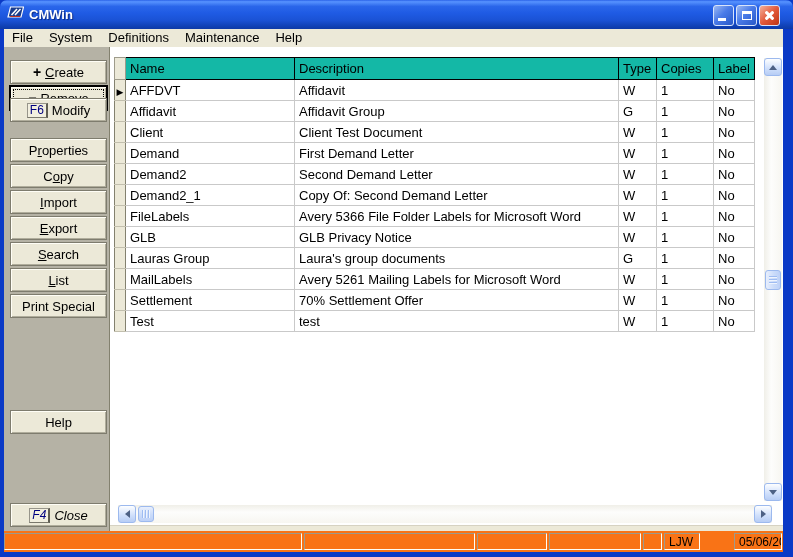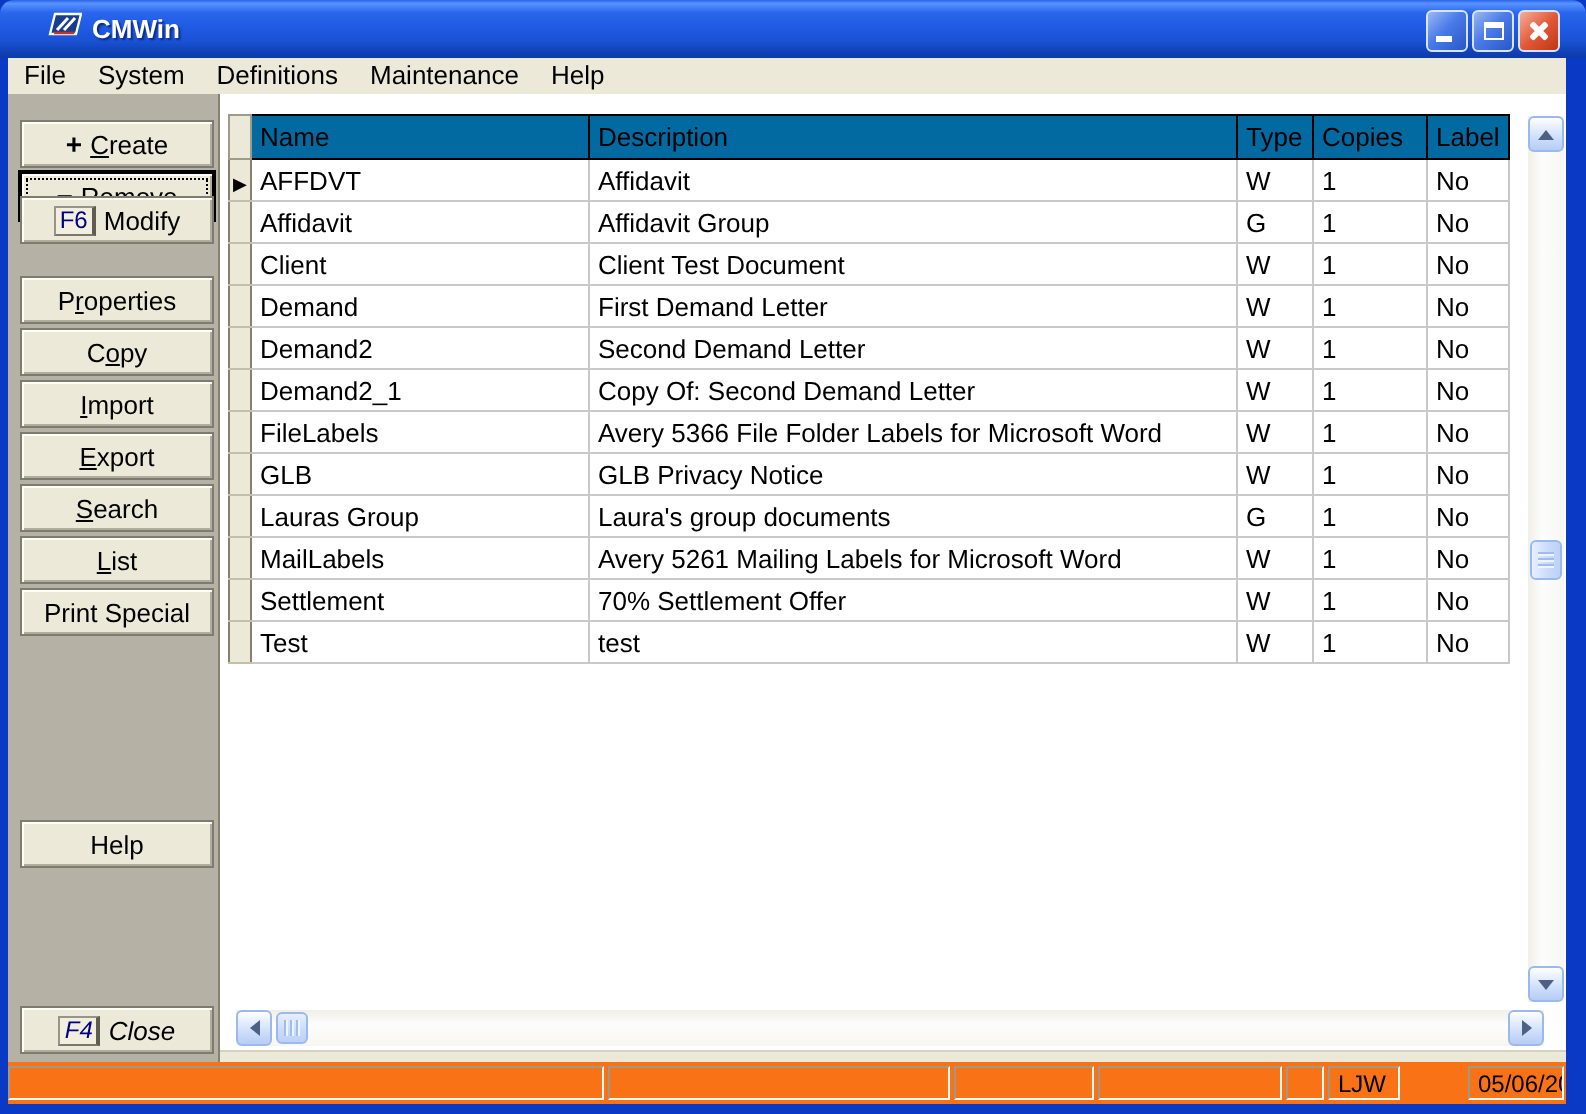--- a/index.html
+++ b/index.html
@@ -4,21 +4,21 @@
 <style>
   html,body{margin:0;padding:0;background:#3a6ea5;}
   *{box-sizing:border-box;}
   .window{position:relative;width:793px;height:557px;background:#0a39c6;
     font-family:"Liberation Sans",sans-serif;overflow:hidden;color:#000;}
 
   
   .titlebar{position:absolute;left:0;top:0;width:793px;height:29px;
     border-radius:7px 7px 0 0;
     background:linear-gradient(180deg,#2b63e8 0%,#5793ff 6%,#2a66ea 22%,#1f5be4 45%,#1a52d5 70%,#1041b5 90%,#0d3aa6 100%);
-    display:flex;align-items:center;padding-left:23px;}
+    display:flex;align-items:center;padding-left:6px;}
   .title-text{color:#fff;font-weight:bold;font-size:13px;margin-left:5px;
     text-shadow:1px 1px 1px #0c2a80;}
   .win-controls{position:absolute;right:13px;top:5px;display:flex;gap:2px;}
   .winbtn{width:21px;height:21px;border-radius:3px;border:1px solid #d8e4fb;position:relative;}
   .winbtn.min,.winbtn.max{background:linear-gradient(135deg,#9bb8f2 0%,#4a7be8 45%,#2858c8 100%);}
   .winbtn.close{background:linear-gradient(135deg,#f4b09a 0%,#e2593a 50%,#bf3514 100%);}
   .g-min{position:absolute;left:4px;bottom:4px;width:8px;height:3px;background:#fff;}
   .g-max{position:absolute;left:5px;top:5px;width:10px;height:9px;border:1px solid #fff;border-top-width:3px;}
   .g-x{position:absolute;left:0;top:0;width:100%;height:100%;}
   .g-x::before,.g-x::after{content:"";position:absolute;left:4px;top:8px;width:11px;height:3px;background:#fff;border-radius:1px;}
@@ -43,21 +43,21 @@
   .btn-help{top:363px;}
   .btn-close{top:456px;font-style:italic;}
 
   
   .content{position:absolute;left:109px;top:47px;width:674px;height:484px;background:#fff;
     border-left:1px solid #83816f;}
   .content .bottom-strip{position:absolute;left:0;bottom:0;width:100%;height:6px;
     background:#ece9d8;border-top:1px solid #d6d2c2;}
   table.grid{position:absolute;left:4px;top:10px;border-collapse:collapse;table-layout:fixed;width:640px;}
   .grid th,.grid td{padding:0;font-weight:normal;font-size:13px;white-space:nowrap;overflow:hidden;}
-  .grid th.col{height:22px;border:1px solid #000;background:#0369a1;text-align:left;padding-left:4px;}
+  .grid th.col{height:22px;border:1px solid #000;background:#14b8a6;text-align:left;padding-left:4px;}
   .grid th.ind-h{height:22px;background:#ece9d8;border:1px solid #9e9b8b;}
   .grid td.cell{height:21px;border-right:1px solid #c9c9c9;border-bottom:1px solid #c9c9c9;padding-left:4px;}
   .grid td.ind{height:21px;background:#ece9d8;border-left:1px solid #83816f;
     border-right:1px solid #83816f;border-bottom:1px solid #c2bfae;text-align:center;}
   .tri{font-size:9px;color:#000;}
 
   
   .vscroll{position:absolute;left:654px;top:11px;width:18px;height:443px;
     background:linear-gradient(90deg,#f0efe8,#fdfdfc 40%,#f7f6f1);}
   .hscroll{position:absolute;left:8px;top:458px;width:654px;height:18px;

